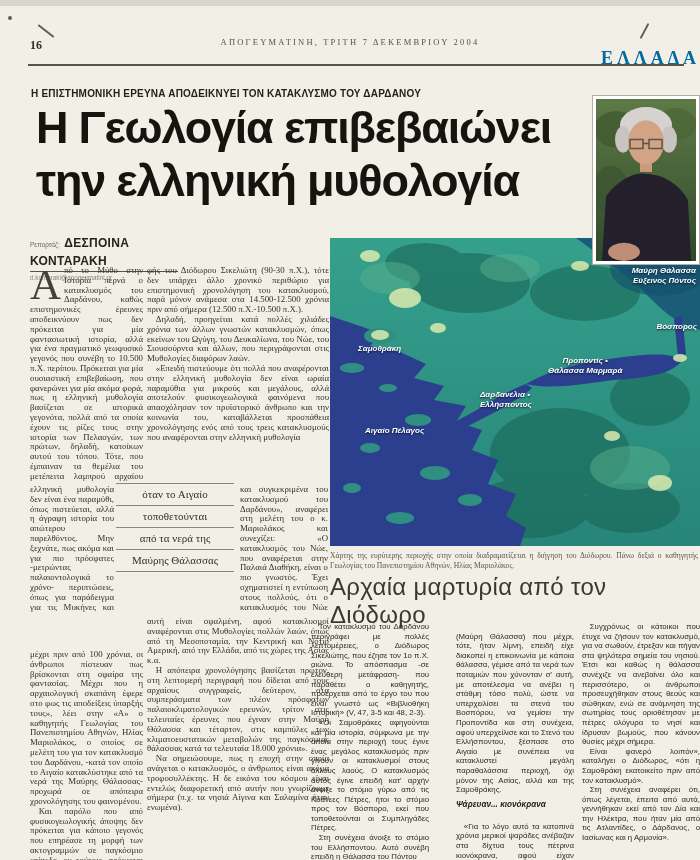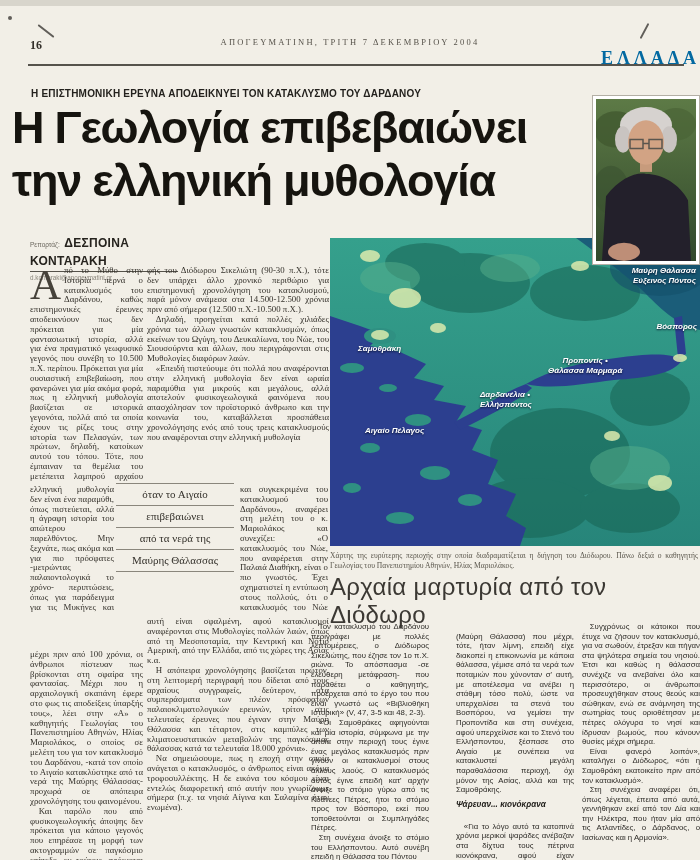--- a/index.html
+++ b/index.html
@@ -16,21 +16,21 @@
   .section{left:0;top:42px;width:100%;text-align:right;font-size:18px;
     font-weight:bold;letter-spacing:4px;color:#0369a1;}
   .header-rule{left:28px;top:58px;width:656px;height:2px;background:#56534c;}
   .pen{background:#3c3a36;height:2px;border-radius:2px;opacity:.8;}
   .pen1{left:36px;top:24px;width:20px;transform:rotate(38deg);}
   .pen2{left:636px;top:24px;width:17px;transform:rotate(-62deg);}
   .pen3{left:8px;top:10px;width:4px;height:4px;border-radius:50%;}
   
   .kicker{left:31px;top:82px;font-family:"Liberation Sans",sans-serif;
     font-size:10px;font-weight:bold;color:#24221e;letter-spacing:.2px;}
-  .headline{left:12px;top:95px;width:545px;font-family:"Liberation Sans",sans-serif;
+  .headline{left:36px;top:95px;width:545px;font-family:"Liberation Sans",sans-serif;
     font-size:45px;line-height:53px;font-weight:bold;letter-spacing:-1.2px;
     color:#16140f;white-space:pre-line;}
   .byline{left:30px;top:227px;width:148px;font-family:"Liberation Sans",sans-serif;}
   .byline .row1{border-bottom:1px solid #55524a;padding-bottom:2px;}
   .byline .lbl{font-size:6.5px;color:#6b675e;}
   .byline .name{font-size:12px;font-weight:bold;color:#26231e;letter-spacing:.3px;}
   .byline .mail{font-size:6.3px;color:#8a867c;padding-top:2px;}
   
   .col{font-size:8.8px;line-height:9.8px;text-align:justify;overflow:hidden;
     white-space:pre-line;color:#33302a;}
@@ -111,21 +111,21 @@
   <div class="abs col col2a">φής του Διόδωρου Σικελιώτη (90-30 π.Χ.), τότε δεν υπάρχει άλλο χρονικό περιθώριο για επιστημονική χρονολόγηση του κατακλυσμού, παρά μόνον ανάμεσα στα 14.500-12.500 χρόνια πριν από σήμερα (12.500 π.Χ.-10.500 π.Χ.).
  Δηλαδή, προηγείται κατά πολλές χιλιάδες χρόνια των άλλων γνωστών κατακλυσμών, όπως εκείνων του Ωγύγη, του Δευκαλίωνα, του Νώε, του Σιουσούρντα και άλλων, που περιγράφονται στις Μυθολογίες διαφόρων λαών.
  «Επειδή πιστεύουμε ότι πολλά που αναφέρονται στην ελληνική μυθολογία δεν είναι ωραία παραμύθια για μικρούς και μεγάλους, αλλά αποτελούν φυσικογεωλογικά φαινόμενα που απασχόλησαν τον προϊστορικό άνθρωπο και την κοινωνία του, καταβάλλεται προσπάθεια χρονολόγησης ενός από τους τρεις κατακλυσμούς που αναφέρονται στην ελληνική μυθολογία</div>
   <div class="abs col col2b">και συγκεκριμένα του κατακλυσμού του Δαρδάνου», αναφέρει στη μελέτη του ο κ. Μαριολάκος και συνεχίζει: «Ο κατακλυσμός του Νώε, που αναφέρεται στην Παλαιά Διαθήκη, είναι ο πιο γνωστός. Έχει σχηματιστεί η εντύπωση στους πολλούς, ότι ο κατακλυσμός του Νώε είναι μοναδικός. Η άποψη</div>
   <div class="abs col col2c">αυτή είναι σφαλμένη, αφού κατακλυσμοί αναφέρονται στις Μυθολογίες πολλών λαών, όπως από τη Μεσοποταμία, την Κεντρική και Νότιο Αμερική, από την Ελλάδα, από τις χώρες της Ασίας κ.α.
  Η απόπειρα χρονολόγησης βασίζεται πρώτον, στη λεπτομερή περιγραφή που δίδεται από τους αρχαίους συγγραφείς, δεύτερον, στα συμπεράσματα των πλέον πρόσφατων παλαιοκλιματολογικών ερευνών, τρίτον στις τελευταίες έρευνες που έγιναν στην Μαύρη Θάλασσα και τέταρτον, στις καμπύλες των κλιματοευστατικών μεταβολών της παγκόσμιας θάλασσας κατά τα τελευταία 18.000 χρόνια».
  Να σημειώσουμε, πως η εποχή στην οποία ανάγεται ο κατακλυσμός, ο άνθρωπος είναι ακόμα τροφοσυλλέκτης. Η δε εικόνα του κόσμου είναι εντελώς διαφορετική από αυτήν που γνωρίζουμε σήμερα (π.χ. τα νησιά Αίγινα και Σαλαμίνα ήταν ενωμένα).</div>
 
   <div class="abs pullquote">
     <div class="pq-line">όταν το Αιγαίο</div>
-    <div class="pq-line">επιβεβαιώνει</div>
+    <div class="pq-line">τοποθετούνται</div>
     <div class="pq-line">από τα νερά της</div>
     <div class="pq-line">Μαύρης Θάλασσας</div>
   </div>
 
   <div class="abs map">
     <svg viewBox="0 0 370 308" preserveAspectRatio="none">
       <defs>
         <linearGradient id="landg" x1="0" y1="0" x2="0" y2="1">
           <stop offset="0" stop-color="#35a08c"></stop>
             <stop offset="1" stop-color="#27857a"></stop>

